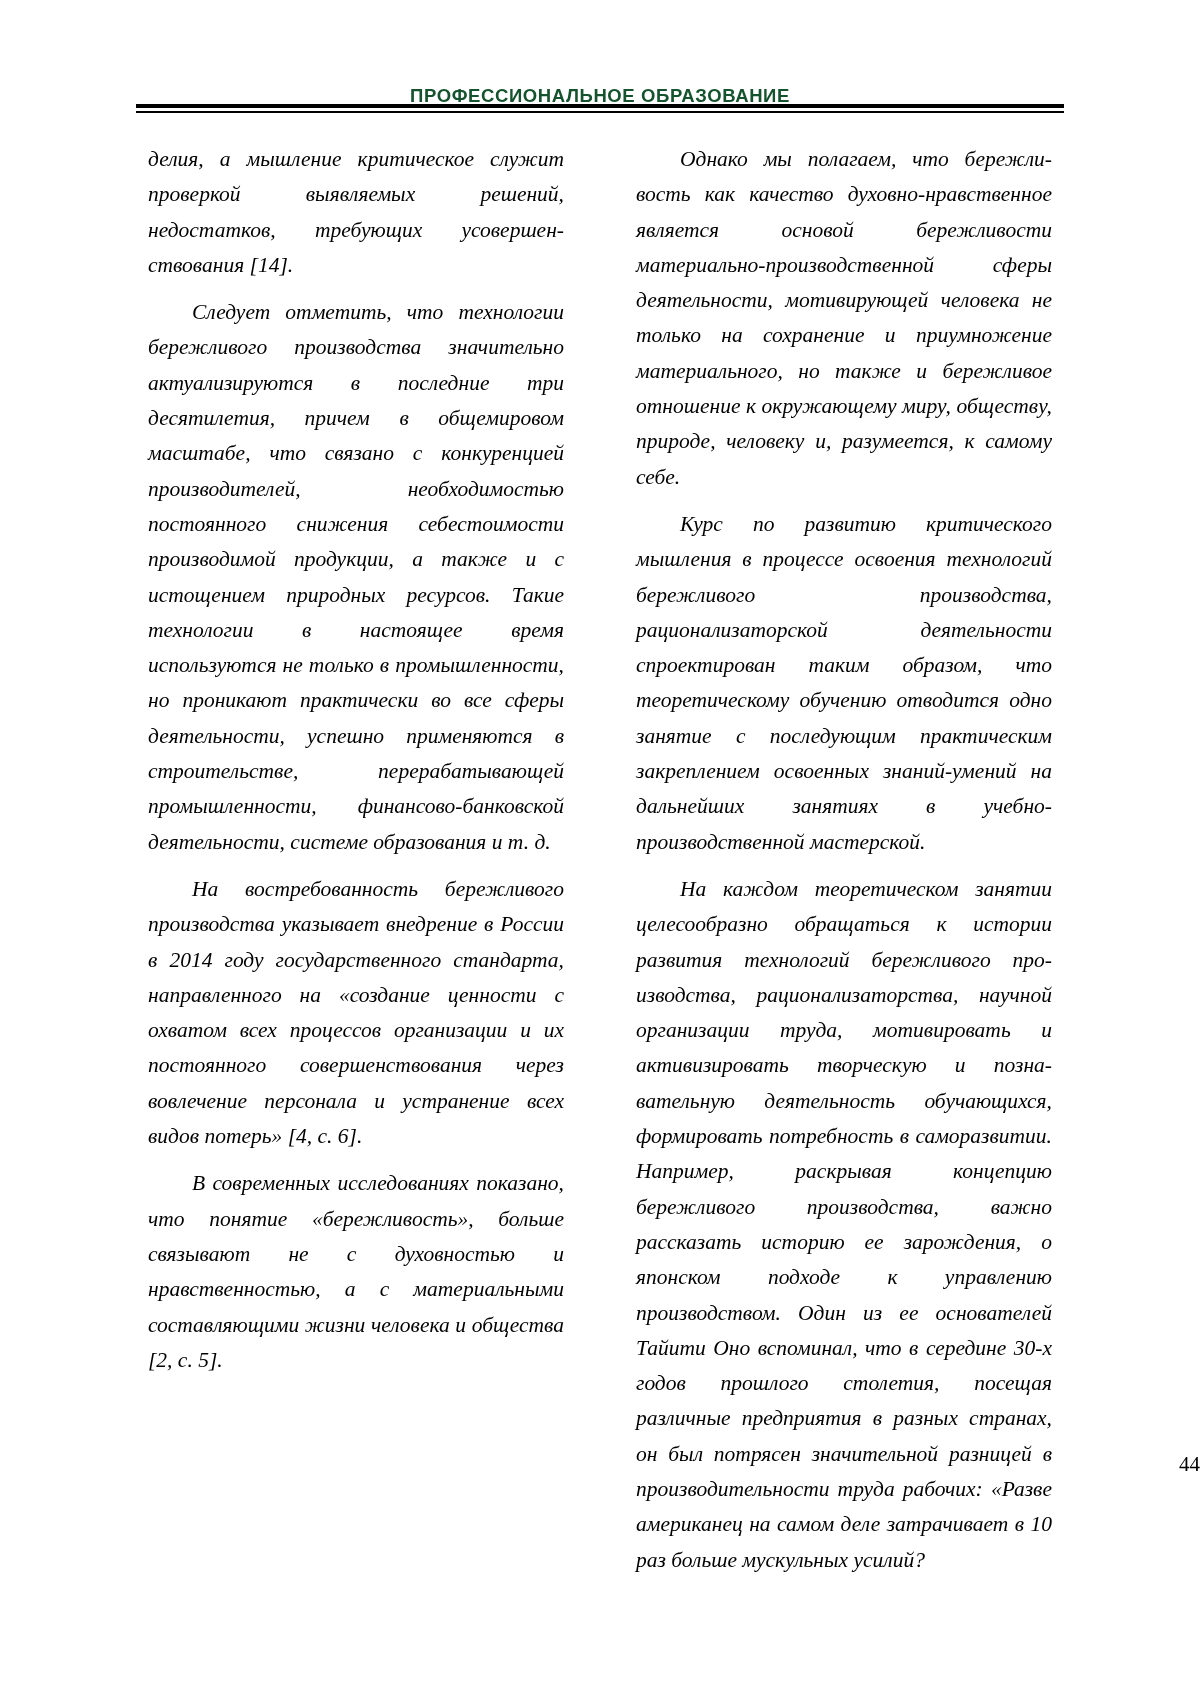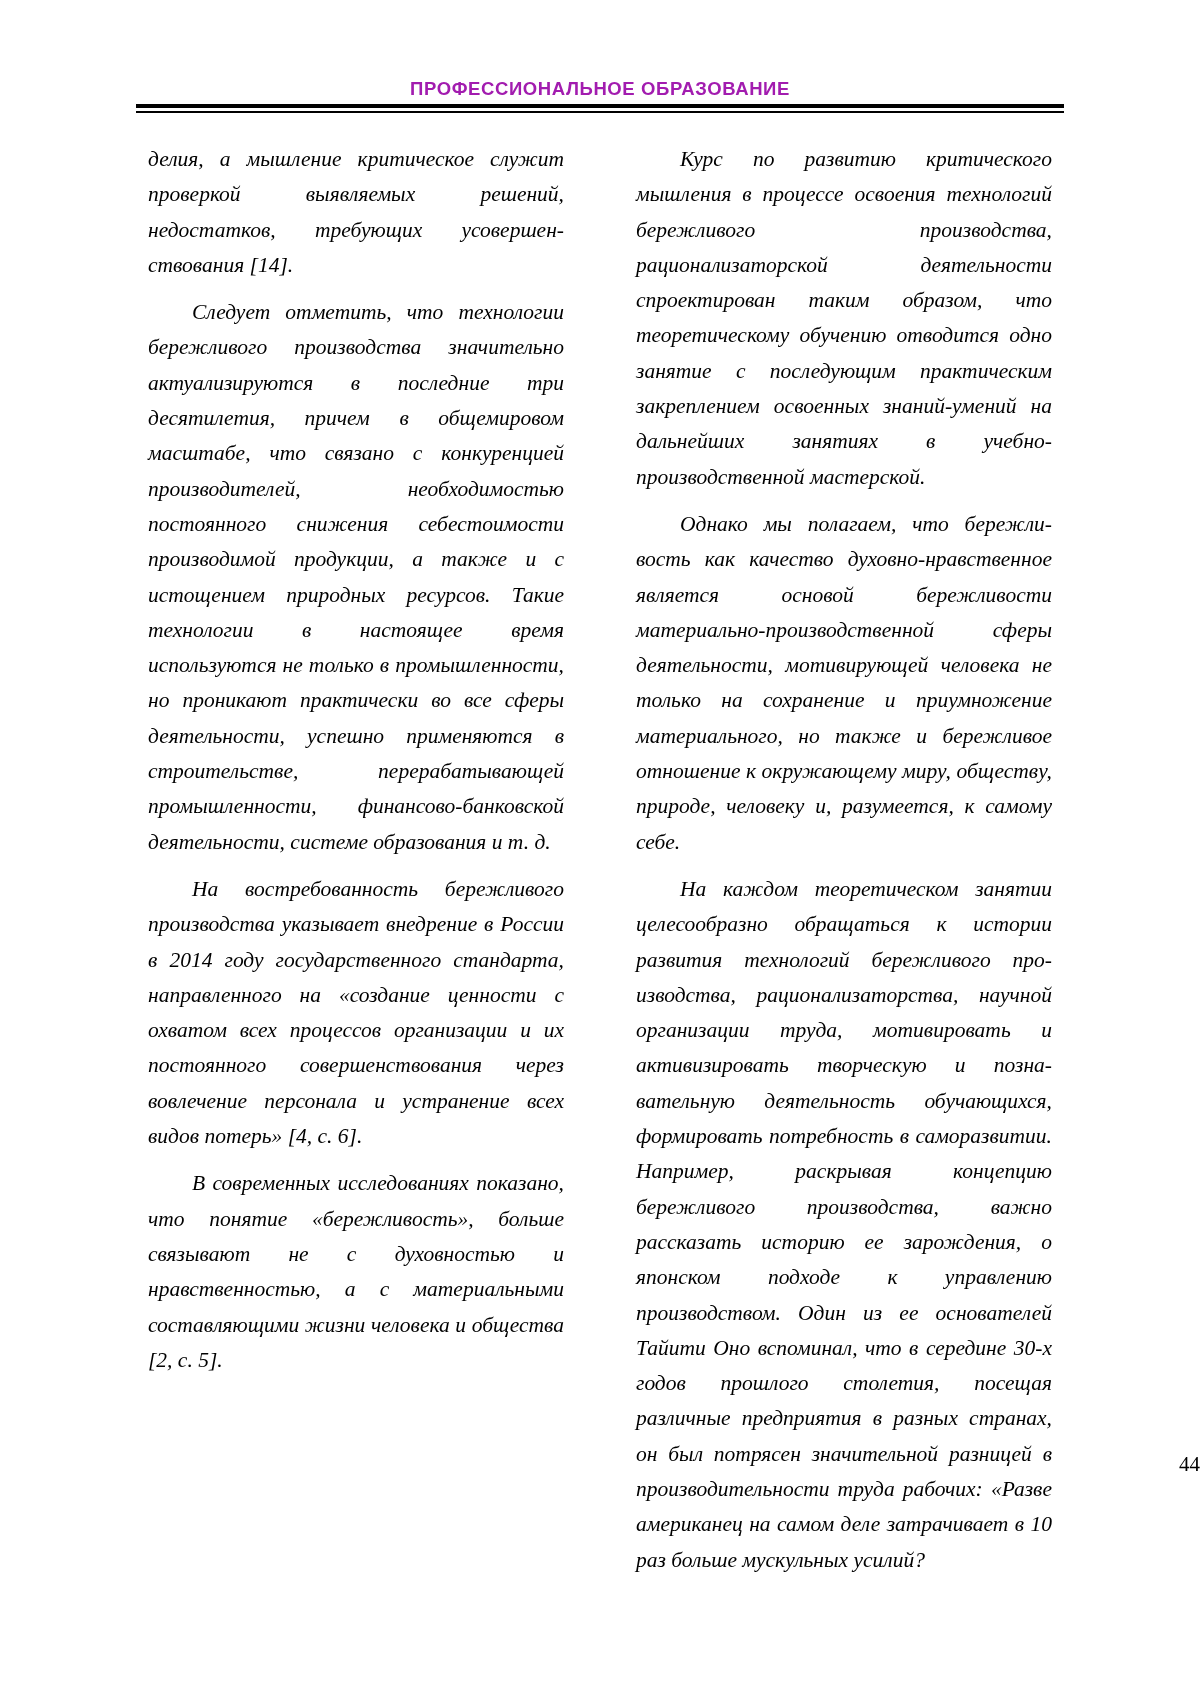--- a/index.html
+++ b/index.html
@@ -19,28 +19,28 @@
     position: absolute;
     left: 0; top: 0;
     width: 1200px;
     height: 1697px;
     box-sizing: border-box;
     padding: 0;
   }
   .running-head {
     position: absolute;
     left: 0;
-    top: 78px;
+    top: 85px;
     width: 1200px;
     text-align: center;
     font-family: "Liberation Sans", sans-serif;
     font-weight: bold;
     font-size: 18.5px;
     letter-spacing: 0.6px;
-    color: #a21caf;
+    color: #14532d;
   }
   .rule-group {
     position: absolute;
     left: 136px;
     top: 104px;
     width: 928px;
   }
   .rule-thick {
     height: 4px;
     background: #000;
@@ -104,22 +104,22 @@
   <div class="columns">
 
     <div class="col">
       <p class="noindent">делия, а мышление критическое слу­жит проверкой выявляемых решений, недостатков, требующих усовершен­ствования [14].</p>
       <p>Следует отметить, что технологии бережливого производства значи­тельно актуализируются в последние три десятилетия, причем в общемиро­вом масштабе, что связано с конкурен­цией производителей, необходимо­стью постоянного снижения себестои­мости производимой продукции, а также и с истощением природных ре­сурсов. Такие технологии в настоящее время используются не только в про­мышленности, но проникают практи­чески во все сферы деятельности, успешно применяются в строитель­стве, перерабатывающей промышлен­ности, финансово-банковской деятель­ности, системе образования и т. д.</p>
       <p>На востребованность бережливого производства указывает внедрение в России в 2014 году государственного стандарта, направленного на «созда­ние ценности с охватом всех процессов организации и их постоянного совер­шенствования через вовлечение персо­нала и устранение всех видов потерь» [4, с. 6].</p>
       <p>В современных исследованиях по­казано, что понятие «бережливость», больше связывают не с духовностью и нравственностью, а с материальными составляющими жизни человека и об­щества [2, с. 5].</p>
     </div>
 
     <div class="col">
+      <p>Однако мы полагаем, что бережли­вость как качество духовно-нравствен­ное является основой бережливости материально-производственной сферы деятельности, мотивирующей чело­века не только на сохранение и при­умножение материального, но также и бережливое отношение к окружаю­щему миру, обществу, природе, чело­веку и, разумеется, к самому себе.</p>
       <p>Курс по развитию критического мышления в процессе освоения тех­нологий бережливого производства, рационализаторской деятельности спроектирован таким образом, что теоретическому обучению отводится одно занятие с последующим практи­ческим закреплением освоенных зна­ний-умений на дальнейших занятиях в учебно-производственной мастер­ской.</p>
-      <p>Однако мы полагаем, что бережли­вость как качество духовно-нравствен­ное является основой бережливости материально-производственной сферы деятельности, мотивирующей чело­века не только на сохранение и при­умножение материального, но также и бережливое отношение к окружаю­щему миру, обществу, природе, чело­веку и, разумеется, к самому себе.</p>
       <p>На каждом теоретическом занятии целесообразно обращаться к истории развития технологий бережливого про­изводства, рационализаторства, науч­ной организации труда, мотивировать и активизировать творческую и позна­вательную деятельность обучаю­щихся, формировать потребность в са­моразвитии. Например, раскрывая концепцию бережливого производ­ства, важно рассказать историю ее за­рождения, о японском подходе к управлению производством. Один из ее основателей Тайити Оно вспоминал, что в середине 30-х годов прошлого столетия, посещая различные предпри­ятия в разных странах, он был потря­сен значительной разницей в произво­дительности труда рабочих: «Разве американец на самом деле затрачивает в 10 раз больше мускульных усилий?</p>
     </div>
 
   </div>
 
   <div class="folio">44</div>
 
 </div>
 
 </body></html>

